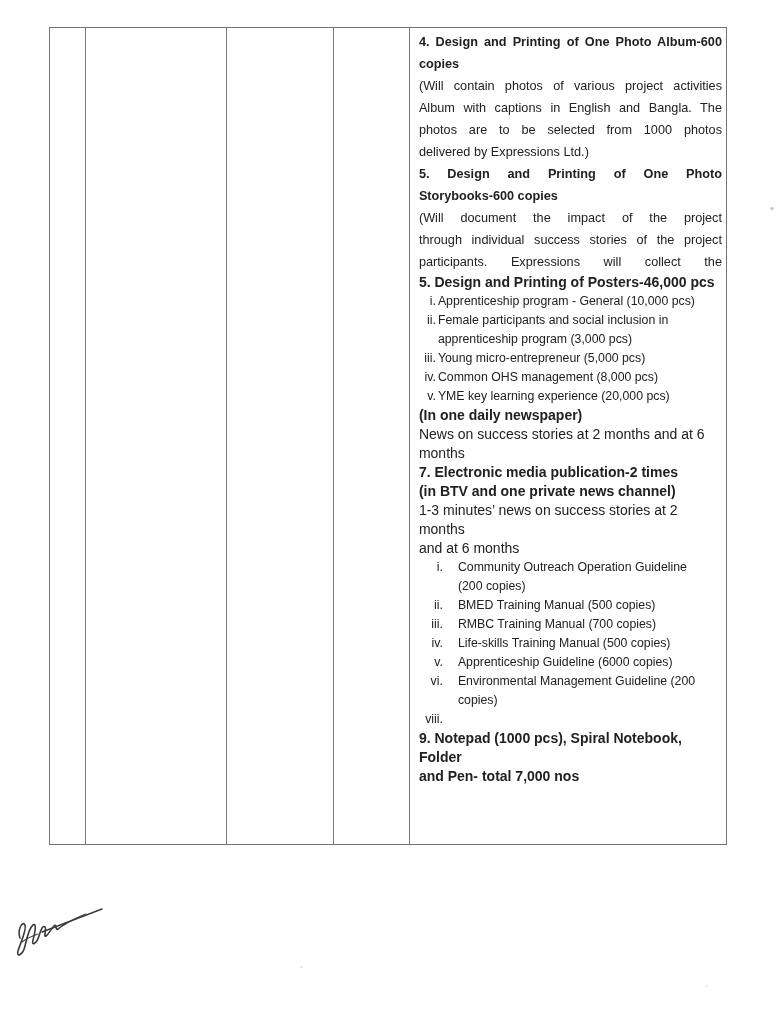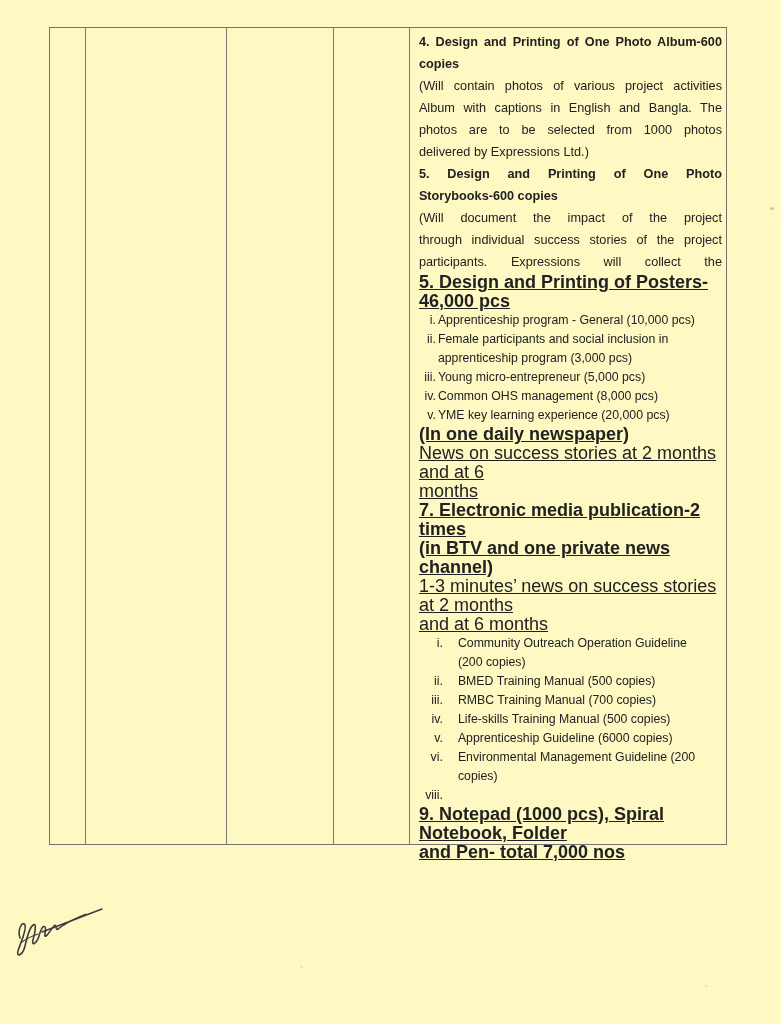--- a/index.html
+++ b/index.html
@@ -1,19 +1,19 @@
 <!DOCTYPE html>
 <html><head>
 <meta charset="utf-8">
 <style>
   html,body{margin:0;padding:0;background:#e8e8e8;}
   .page{
     position:relative;
     width:781px;height:1024px;
-    background:#fef9c3;
+    background:#ffffff;
     overflow:hidden;
     font-family:"Liberation Sans","DejaVu Sans",sans-serif;
     color:#212121;
   }
   
   .doc-table{
     position:absolute;left:49px;top:27px;
     width:678px;height:818px;
     border:1px solid #737373;
     display:flex;
@@ -21,21 +21,21 @@
   }
   .cell{box-sizing:border-box;border-right:1px solid #7a7a7a;height:100%;}
   .c1{width:36px;}
   .c2{width:142px;}
   .c3{width:107px;}
   .c4{width:76px;}
   .c5{width:317px;border-right:none;padding:3px 4px 0 9px;}
   
   .block{margin:0;}
   .para .line{font-size:12.7px;line-height:22px;}
-  .tight .line{font-size:18px;line-height:19px;text-decoration:underline;}
+  .tight .line{font-size:14px;line-height:19px;}
   .bold{font-weight:700;}
   .line{white-space:normal;}
   .jline{text-align:justify;text-align-last:justify;text-justify:inter-word;}
   
   .list{font-size:12.3px;line-height:19px;}
   .list .item{display:flex;align-items:flex-start;}
   .list .num{flex:none;text-align:right;}
   .list .txt{white-space:pre-line;flex:1;}
   .posters .item{padding-left:2px;}
   .posters .num{width:15px;}

